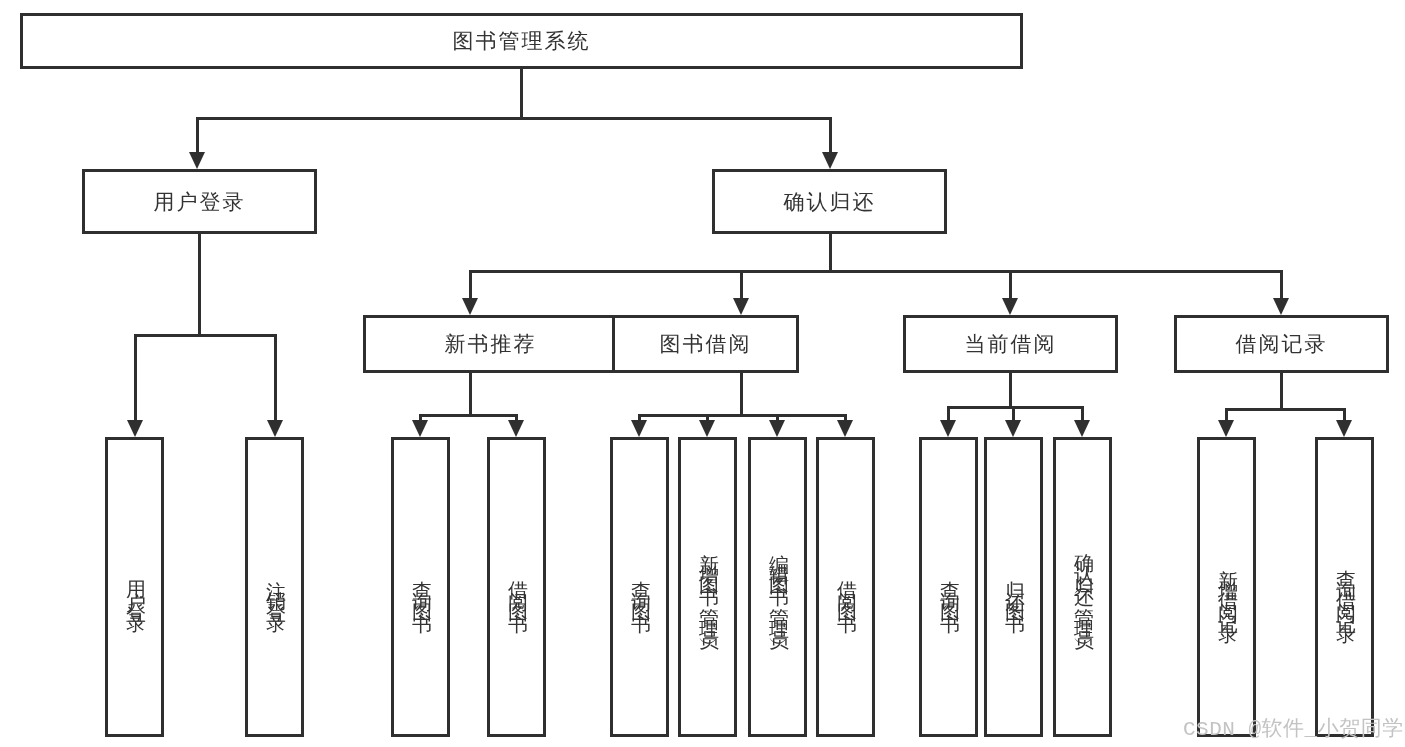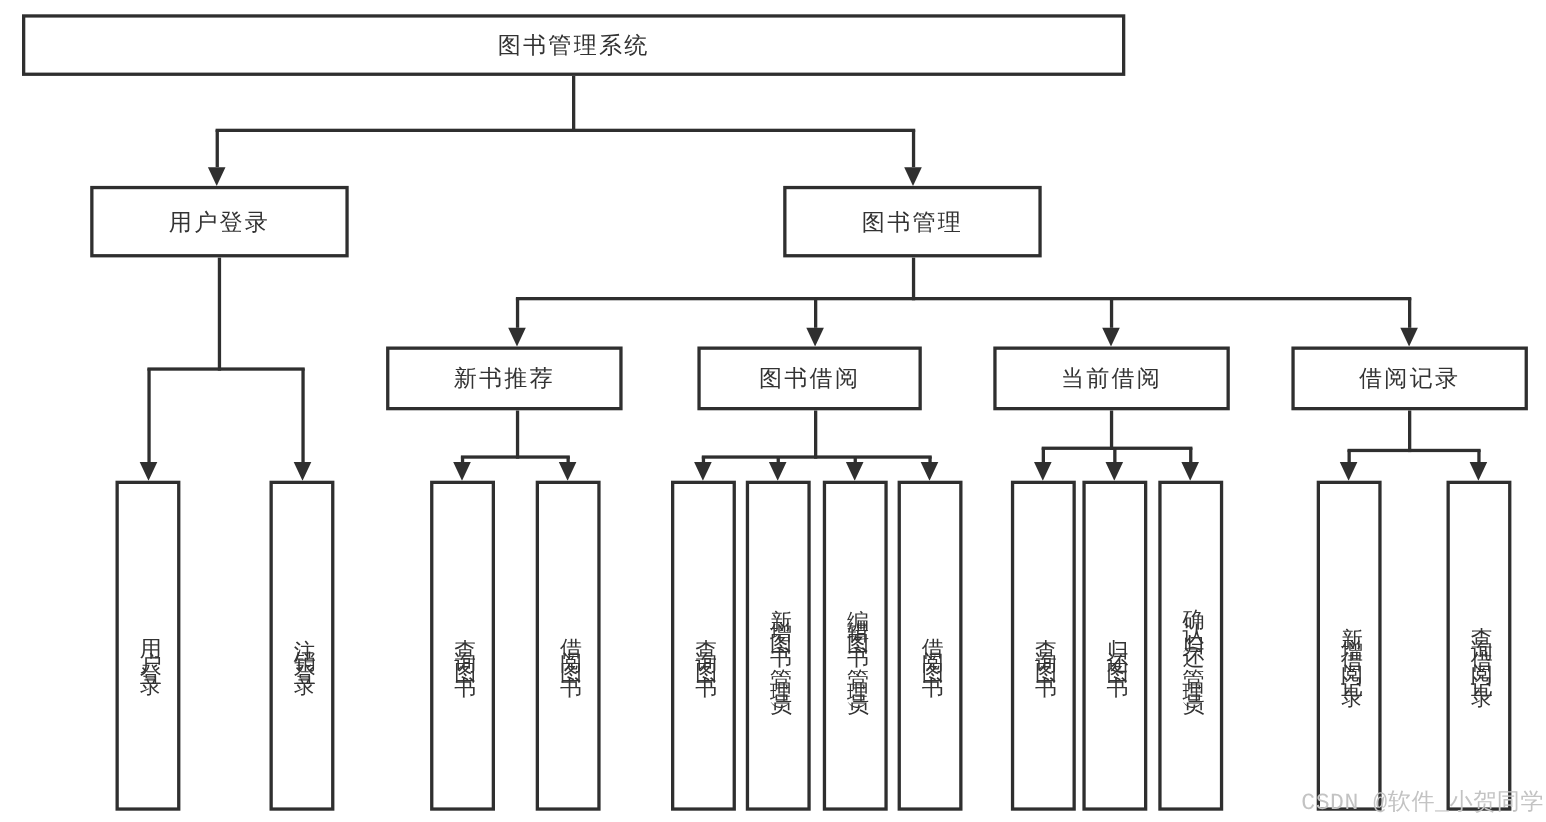--- a/index.html
+++ b/index.html
@@ -63,27 +63,27 @@
 <div class="stage">
 
   <div class="box" style="left:20px;top:13px;width:1003px;height:56px">
     <span>图书管理系统</span>
   </div>
 
   <div class="box" style="left:82px;top:169px;width:235px;height:65px">
     <span>用户登录</span>
   </div>
   <div class="box" style="left:712px;top:169px;width:235px;height:65px">
-    <span>图书管理</span>
+    <span>确认归还</span>
   </div>
 
-  <div class="box" style="left:351px;top:315px;width:215px;height:58px">
+  <div class="box" style="left:363px;top:315px;width:255px;height:58px">
     <span>新书推荐</span>
   </div>
-  <div class="box" style="left:634px;top:315px;width:204px;height:58px">
+  <div class="box" style="left:612px;top:315px;width:187px;height:58px">
     <span>图书借阅</span>
   </div>
   <div class="box" style="left:1174px;top:315px;width:215px;height:58px">
     <span>借阅记录</span>
   </div>
   <div class="box" style="left:903px;top:315px;width:215px;height:58px">
     <span>当前借阅</span>
   </div>
 
   <div class="box leaf" style="left:105px;top:437px;width:59px;height:300px">

